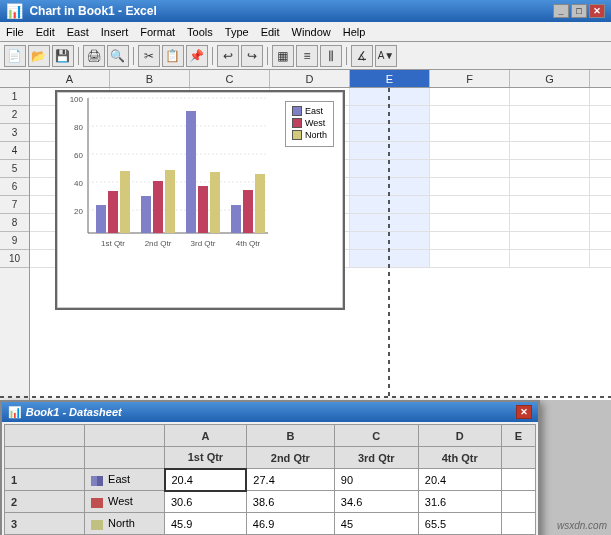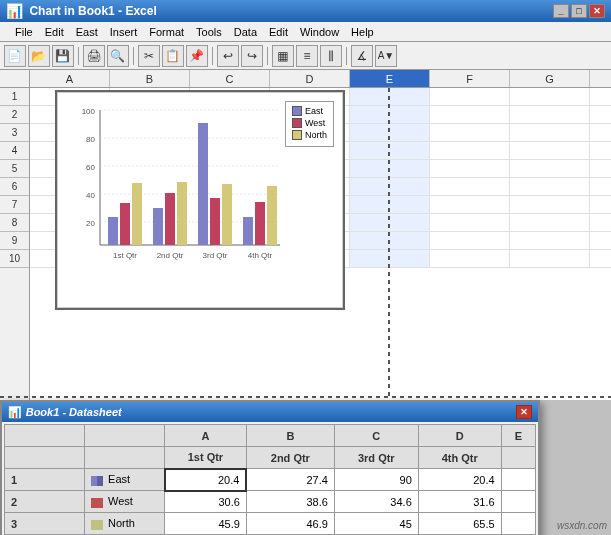--- a/index.html
+++ b/index.html
@@ -24,21 +24,21 @@
       width: 16px; height: 14px; background: #c0c0c0; border: 1px solid #888;
       font-size: 9px; cursor: pointer; display: flex; align-items: center; justify-content: center;
       color: black; font-weight: bold;
     }
 
     
     .menu-bar {
       background: #f0f0f0;
       border-bottom: 1px solid #999;
       display: flex;
-      padding: 1px 9px;
+      padding: 1px 0;
       height: 20px;
       align-items: center;
     }
     .menu-item {
       padding: 1px 6px;
       cursor: pointer;
       font-size: 11px;
       color: #000;
     }
 
@@ -124,21 +124,21 @@
       width: 290px; height: 220px;
       background: #f8f8f8;
       border: 2px solid #666;
     }
     .chart-inner {
       width: 100%; height: 100%;
       background: white;
       border: 1px solid #ccc;
       display: flex;
       flex-direction: column;
-      padding: 12px;
+      padding: 0;
       position: relative;
     }
 
     
     .chart-legend {
       position: absolute;
       right: 8px; top: 8px;
       border: 1px solid #999;
       background: white;
       padding: 4px 6px;
@@ -217,21 +217,21 @@
       background: #e0e0e0;
       text-align: center;
       font-weight: bold;
       color: #333;
     }
     .ds-table .row-header {
       background: #e0e0e0;
       width: 80px;
     }
     .ds-table .row-label { width: 50px; font-weight: bold; color: #333; }
-    .ds-table .data-cell { text-align: right; background: white; }
+    .ds-table .data-cell { text-align: left; background: white; }
     .ds-table .data-cell.active-cell { border: 2px solid #333; }
     .ds-row-icon {
       display: inline-block; width: 12px; height: 10px;
       margin-right: 2px; vertical-align: middle;
     }
     .icon-east { background: linear-gradient(to right, #8080c0 50%, #6060a0 50%); }
     .icon-west { background: #c05050; }
     .icon-north { background: #c0c080; }
 
     
@@ -253,21 +253,21 @@
   </div>
 </div>
 
 <div class="menu-bar">
   <span class="menu-item">File</span>
   <span class="menu-item">Edit</span>
   <span class="menu-item">East</span>
   <span class="menu-item">Insert</span>
   <span class="menu-item">Format</span>
   <span class="menu-item">Tools</span>
-  <span class="menu-item">Data</span>
+  <span class="menu-item">Type</span>
   <span class="menu-item">Edit</span>
   <span class="menu-item">Window</span>
   <span class="menu-item">Help</span>
 </div>
 
 <div class="toolbar">
   <div class="tb-btn">📄</div>
   <div class="tb-btn">📂</div>
   <div class="tb-btn">💾</div>
   <div class="tb-separator"></div>

